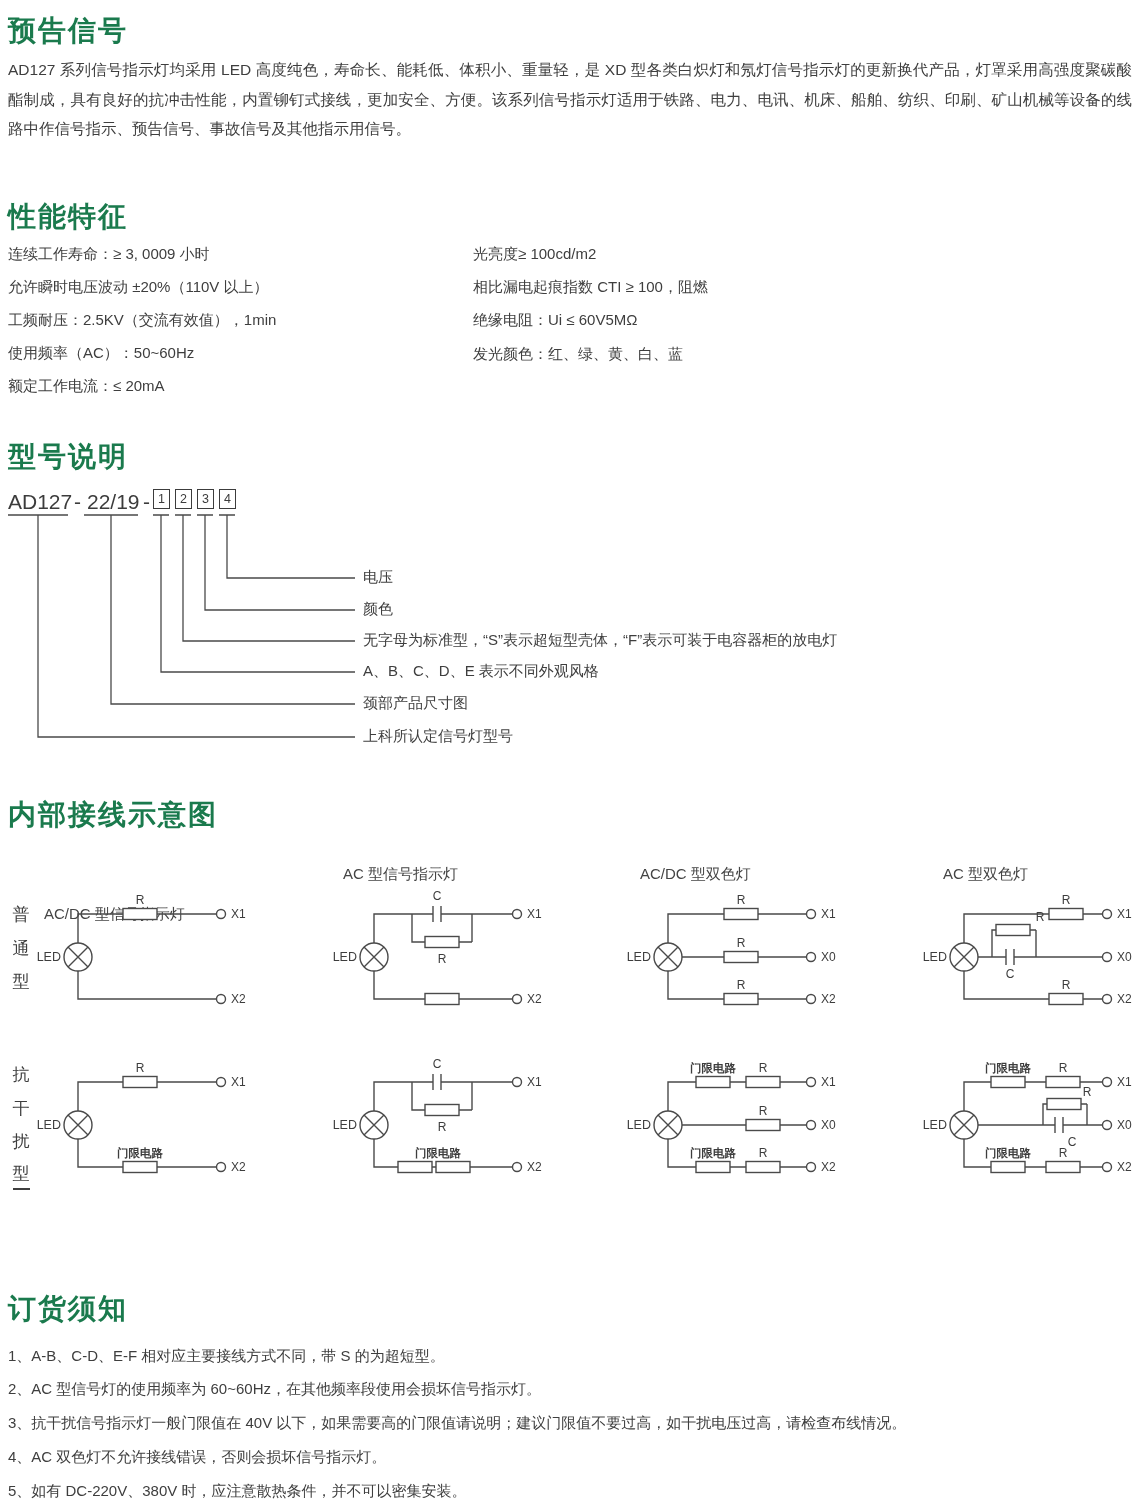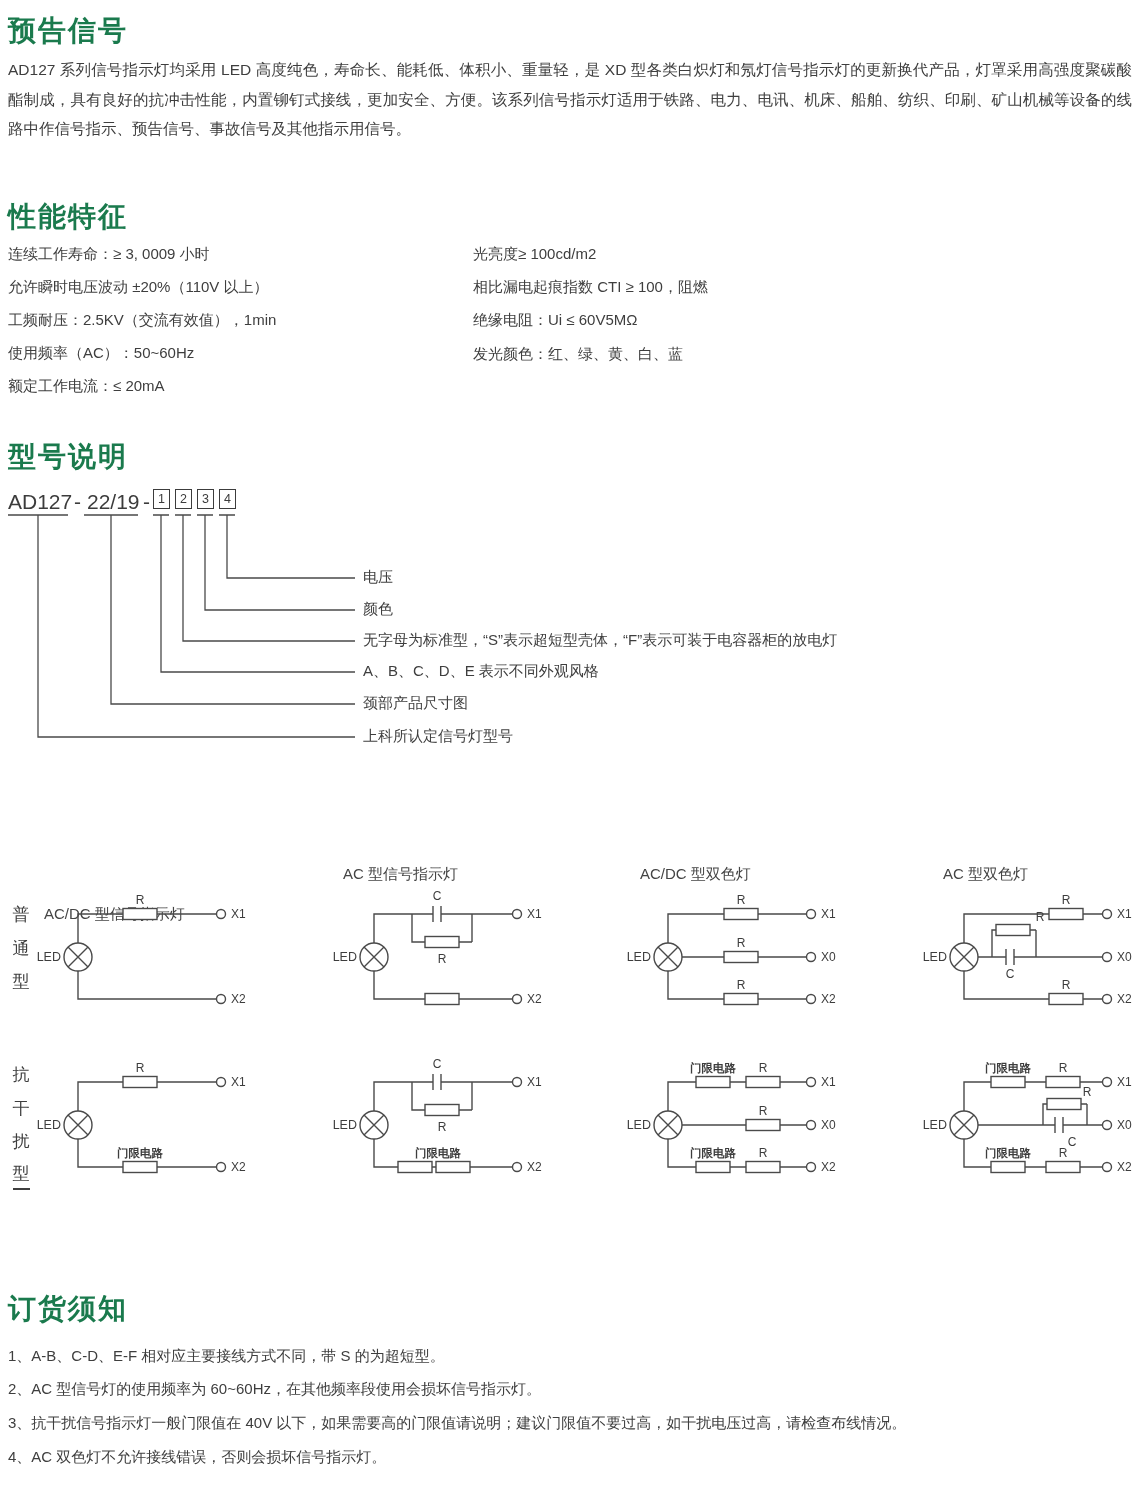--- a/index.html
+++ b/index.html
@@ -70,20 +70,21 @@
     <path d="M111,2 V191 H355"></path>
     <path d="M38,2 V224 H355"></path>
   </svg>
   <div class="tree-label" style="top:568px">电压</div>
   <div class="tree-label" style="top:600px">颜色</div>
   <div class="tree-label" style="top:631px">无字母为标准型，“S”表示超短型壳体，“F”表示可装于电容器柜的放电灯</div>
   <div class="tree-label" style="top:662px">A、B、C、D、E 表示不同外观风格</div>
   <div class="tree-label" style="top:694px">颈部产品尺寸图</div>
   <div class="tree-label" style="top:727px">上科所认定信号灯型号</div>
 
+  <div class="h" style="left:8px;top:796px">内部接线示意图</div>
   <div class="dtitle" style="left:44px;top:905px">AC/DC 型信号指示灯</div>
   <div class="dtitle" style="left:343px;top:865px">AC 型信号指示灯</div>
   <div class="dtitle" style="left:640px;top:865px">AC/DC 型双色灯</div>
   <div class="dtitle" style="left:943px;top:865px">AC 型双色灯</div>
 
   <div class="vlabel" style="top:898px">
     <span>普</span>
     <span>通</span>
     <span>型</span>
   </div>
@@ -275,14 +276,15 @@
     <text x="201" y="71">X0</text>
     <text x="201" y="113">X2</text>
   </svg>
 
 
   <div class="h" style="left:8px;top:1290px">订货须知</div>
   <div class="order-item" style="top:1347px">1、A-B、C-D、E-F 相对应主要接线方式不同，带 S 的为超短型。</div>
   <div class="order-item" style="top:1380px">2、AC 型信号灯的使用频率为 60~60Hz，在其他频率段使用会损坏信号指示灯。</div>
   <div class="order-item" style="top:1414px">3、抗干扰信号指示灯一般门限值在 40V 以下，如果需要高的门限值请说明；建议门限值不要过高，如干扰电压过高，请检查布线情况。</div>
   <div class="order-item" style="top:1448px">4、AC 双色灯不允许接线错误，否则会损坏信号指示灯。</div>
+  <div class="order-item" style="top:1482px">5、如有 DC-220V、380V 时，应注意散热条件，并不可以密集安装。</div>
 
 </div>
 
 </body></html>

